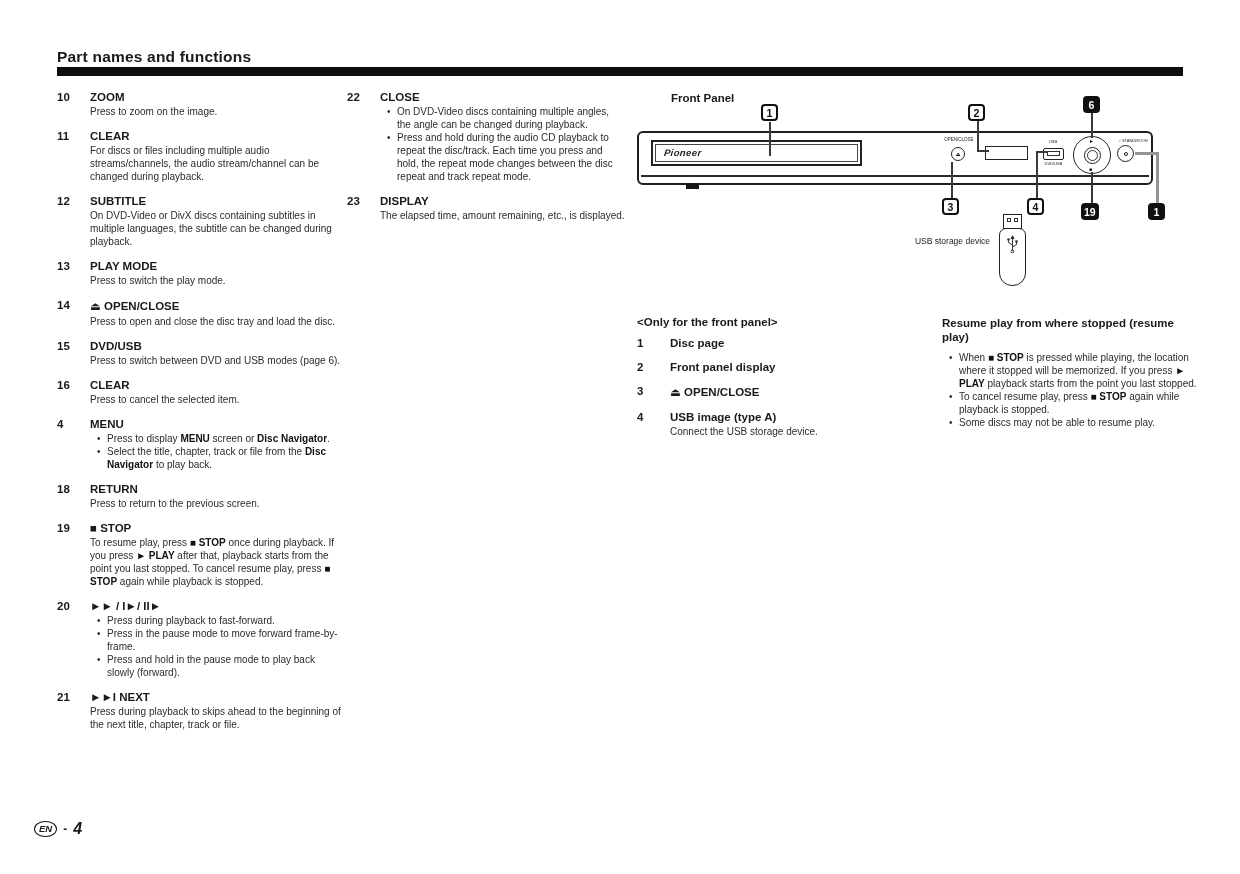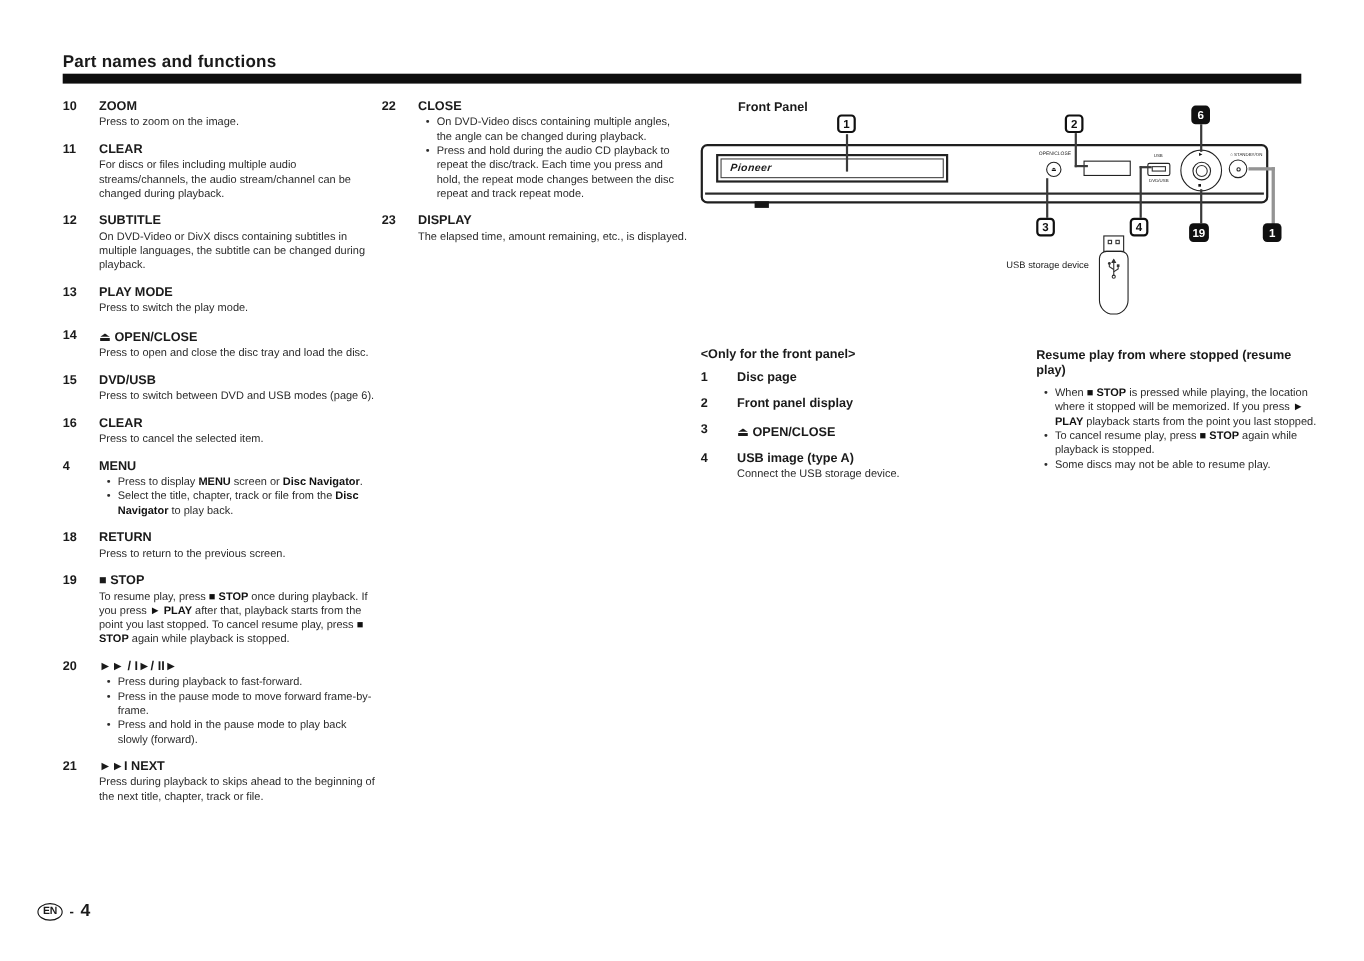--- a/index.html
+++ b/index.html
@@ -74,21 +74,21 @@
 
   
   #usb-conn { left:1003px; top:214px; width:19px; height:15px; border:1.6px solid #222; }
   .usb-conn-sq { position:absolute; width:4px; height:4px; border:1px solid #333; }
   #usb-sq1 { left:1007px; top:218px; } #usb-sq2 { left:1014px; top:218px; }
   #usb-stick { left:999px; top:228px; width:27px; height:58px; border:1.6px solid #222; border-radius:7px 7px 13px 13px; background:#fff; }
   #usb-symbol { left:1006px; top:235px; }
   #usb-dev-label { left:886px; top:236px; width:104px; font-size:8.5px; text-align:right; color:#1c1c1c; }
 
   
-  #footer { left:34px; top:820px; display:flex; align-items:center; gap:6px; }
+  #footer { left:34px; top:820px; display:flex; align-items:center; gap:6px;font-style:italic; }
   #footer-lang { border:1.6px solid #111; border-radius:50%; padding:1px 4px 2px; font-size:9.5px; font-weight:bold; }
   #footer-dash { font-size:12px; font-weight:bold; }
   #footer-num { font-size:16px; font-weight:bold; }
 </style>
 </head>
 <body>
 
 <div class="abs" id="page-title">Part names and functions</div>
 <div class="abs" id="title-bar"></div>
 

